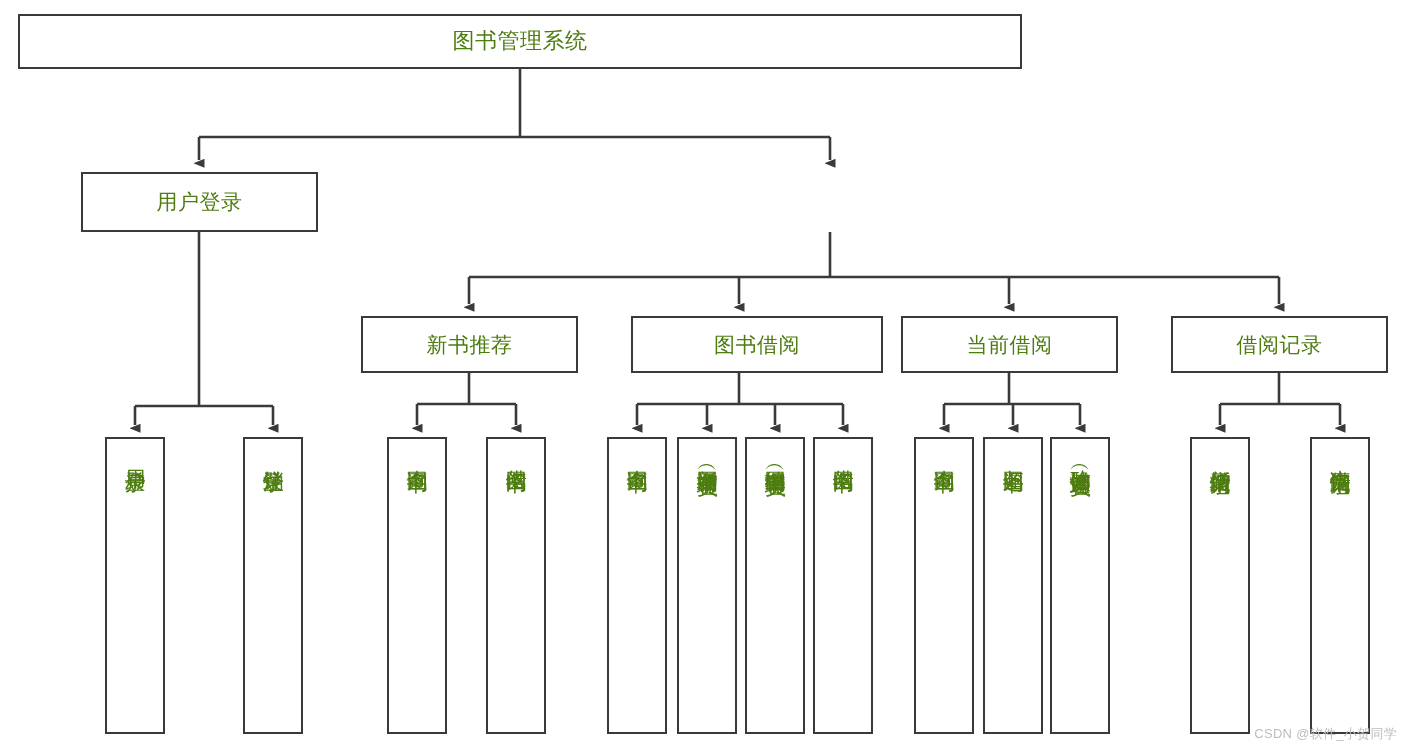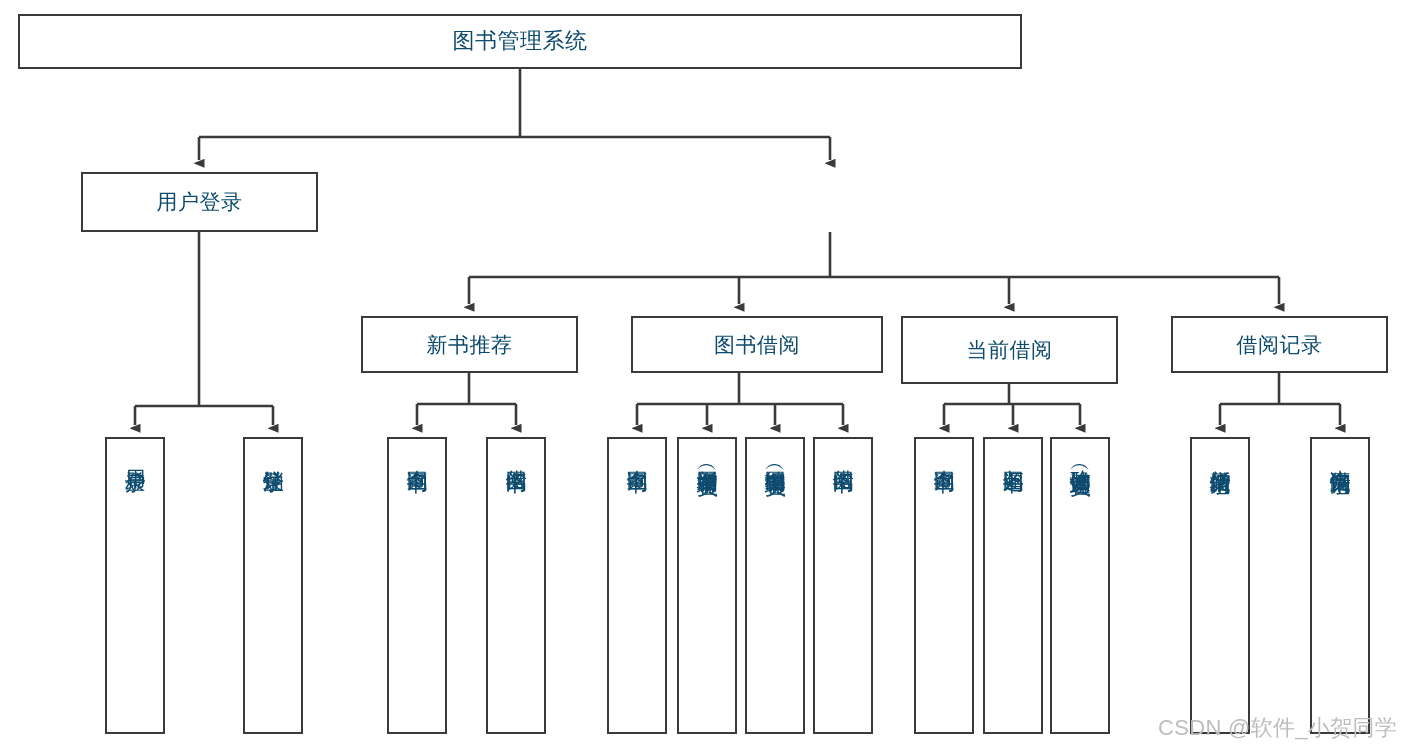--- a/index.html
+++ b/index.html
@@ -25,21 +25,21 @@
     pointer-events: none;
   }
   .node {
     position: absolute;
     box-sizing: border-box;
     border: 2px solid #3a3a3a;
     background: #ffffff;
     display: flex;
     align-items: center;
     justify-content: center;
-    color: #0c4a6e;
+    color: #4d7c0f;
   }
   .node .label {
     display: block;
     text-align: center;
     letter-spacing: 0.5px;
     white-space: nowrap;
   }
   .node.horizontal .label {
     font-size: 21px;
     line-height: 1.1;
@@ -57,21 +57,21 @@
     text-orientation: upright;
     font-size: 21px;
     line-height: 1.08;
     letter-spacing: 1px;
     white-space: normal;
   }
   .watermark {
     position: absolute;
     right: 8px;
     bottom: 4px;
-    font-size: 22px;
+    font-size: 13px;
     color: #bdbdbd;
     white-space: nowrap;
     letter-spacing: 0.3px;
   }
 </style>
 </head>
 <body>
 
 <div id="canvas">
 
@@ -132,21 +132,21 @@
   <div class="node horizontal" style="left:81px; top:172px; width:237px; height:60px;">
     <span class="label">用户登录</span>
   </div>
 
   <div class="node horizontal" style="left:361px; top:316px; width:217px; height:57px;">
     <span class="label">新书推荐</span>
   </div>
   <div class="node horizontal" style="left:631px; top:316px; width:252px; height:57px;">
     <span class="label">图书借阅</span>
   </div>
-  <div class="node horizontal" style="left:901px; top:316px; width:217px; height:68px;align-items:center;">
+  <div class="node horizontal" style="left:901px; top:316px; width:217px; height:57px;align-items:center;">
     <span class="label">当前借阅</span>
   </div>
   <div class="node horizontal" style="left:1171px; top:316px; width:217px; height:57px;align-items:center;">
     <span class="label">借阅记录</span>
   </div>
 
   <div class="node vertical" style="left:105px; top:437px; width:60px; height:297px;">
     <span class="label">用户登录</span>
   </div>
   <div class="node vertical" style="left:243px; top:437px; width:60px; height:297px;">

